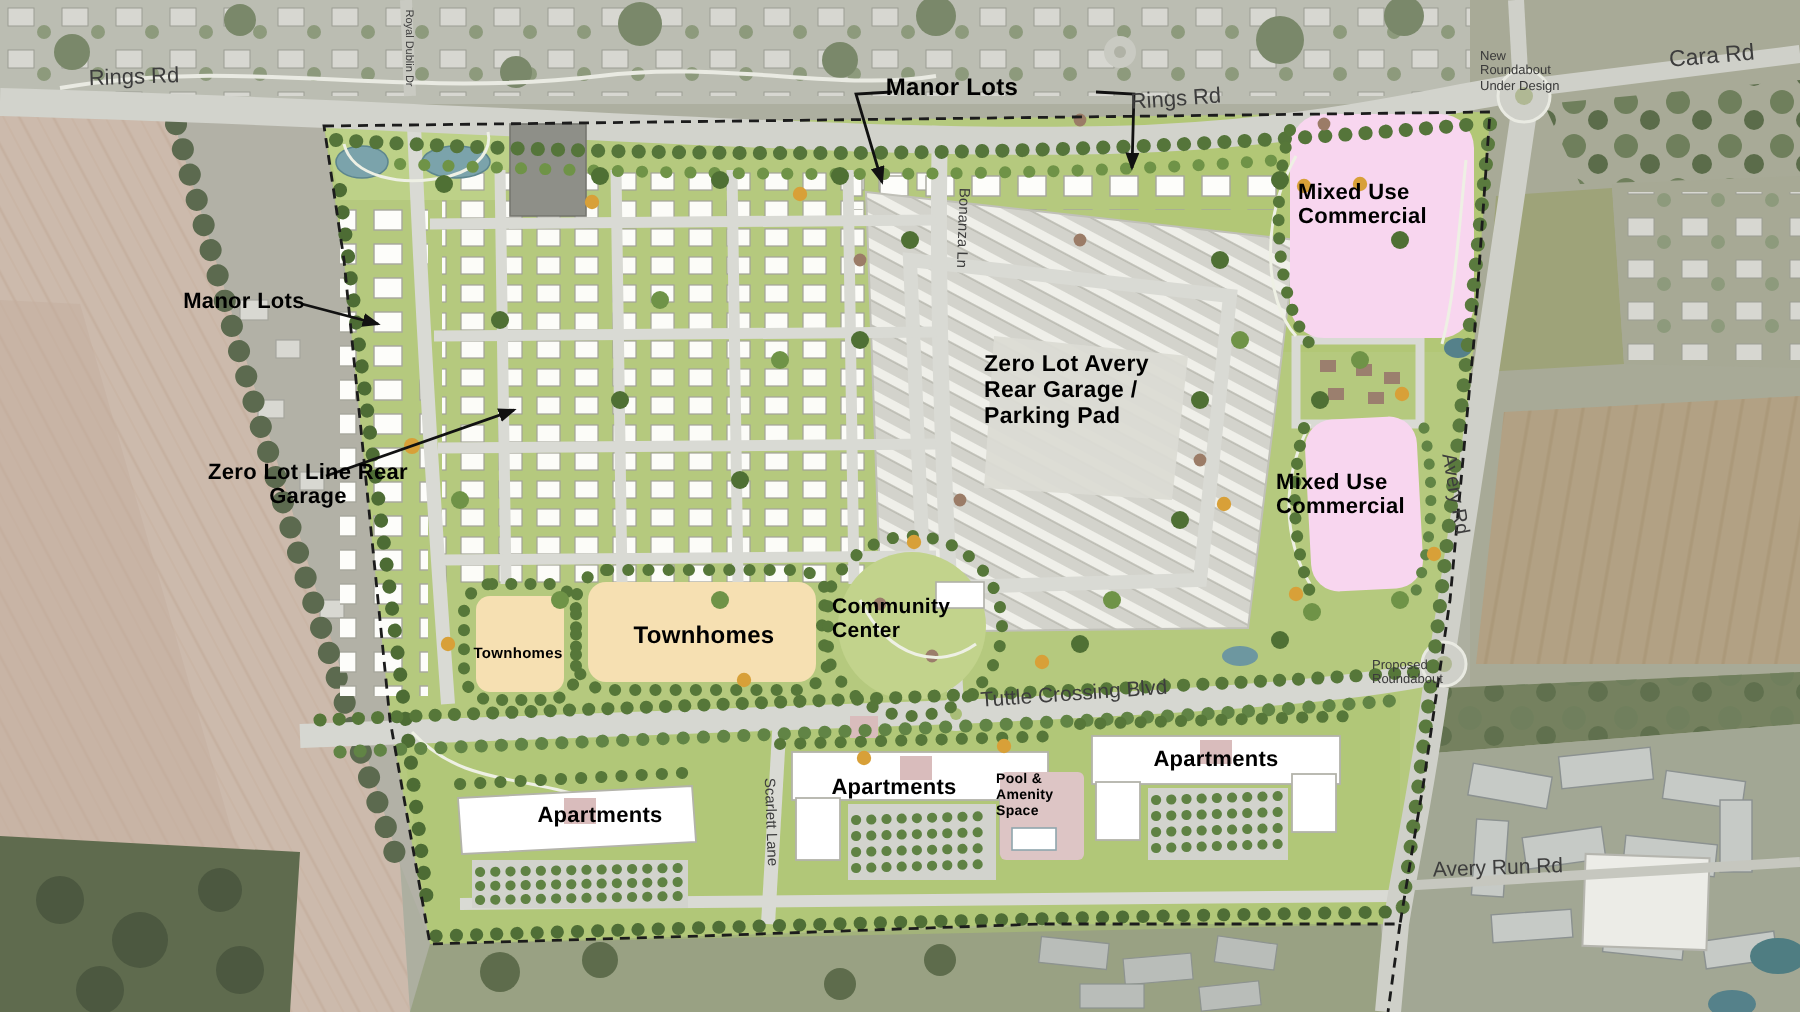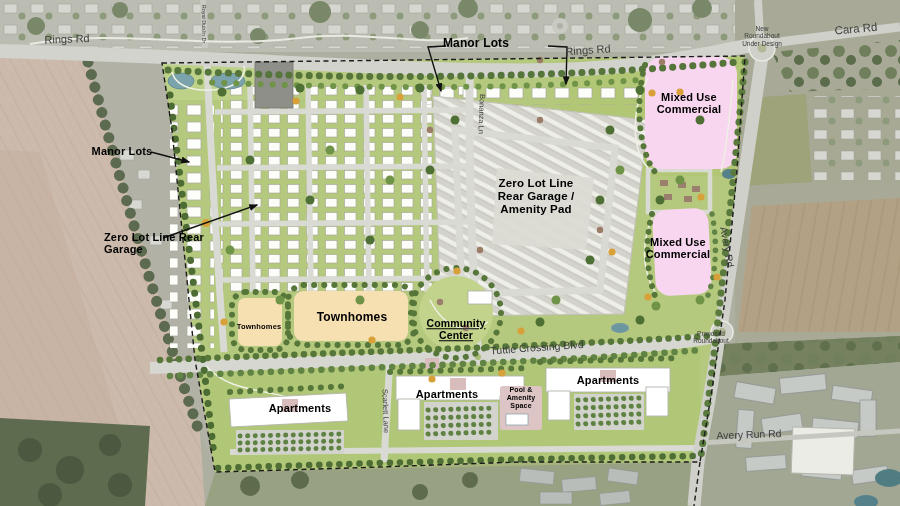--- a/index.html
+++ b/index.html
@@ -5,21 +5,21 @@
   html,body{margin:0;padding:0;background:#8f9489;}
   .stage{
     position:relative;width:900px;height:506px;overflow:hidden;
     font-family:"Liberation Sans",sans-serif;background:#aeb0a2;
   }
   .stage svg{position:absolute;left:0;top:0;}
   .lbl{
     position:absolute;white-space:nowrap;line-height:1.12;
     transform-origin:center;pointer-events:none;
   }
-  .lbl.wrap{white-space:normal;text-align:center;}
+  .lbl.wrap{white-space:normal;text-align:left;}
   .road{font-weight:400;color:#3d3d3d;}
   .area{font-weight:700;color:#000000;letter-spacing:.15px;}
   .tiny{font-weight:400;color:#3a3a3a;}
 </style>
 </head>
 <body>
 
 <div class="stage">
 
 <svg width="900" height="506" viewBox="0 0 900 506">
@@ -346,25 +346,25 @@
 <div class="lbl road" style="left:727px;top:247px;font-size:10px;transform:translate(-50%,-50%) rotate(80deg);">Avery Rd</div>
 <div class="lbl road" style="left:537px;top:348px;font-size:10.5px;transform:translate(-50%,-50%) rotate(-4deg);">Tuttle Crossing Blvd</div>
 <div class="lbl road" style="left:385px;top:411px;font-size:7.5px;transform:translate(-50%,-50%) rotate(88deg);">Scarlett Lane</div>
 <div class="lbl road" style="left:749px;top:435px;font-size:10.5px;transform:translate(-50%,-50%) rotate(-2deg);">Avery Run Rd</div>
 
 <div class="lbl tiny wrap" style="left:762px;top:36px;width:44px;font-size:6.5px;transform:translate(-50%,-50%);">New Roundabout Under Design</div>
 <div class="lbl tiny wrap" style="left:711px;top:337px;width:50px;font-size:6.5px;transform:translate(-50%,-50%);">Proposed Roundabout</div>
 
 <div class="lbl area" style="left:122px;top:151px;font-size:11px;transform:translate(-50%,-50%);">Manor Lots</div>
 <div class="lbl area" style="left:476px;top:44px;font-size:12px;transform:translate(-50%,-50%);">Manor Lots</div>
-<div class="lbl area wrap" style="left:104px;top:243px;width:100px;font-size:11px;text-align:left;transform:translate(0,-50%);">Zero Lot Line Rear Garage</div>
-<div class="lbl area wrap" style="left:536px;top:196px;width:88px;font-size:11.5px;transform:translate(-50%,-50%);">Zero Lot Line Rear Garage / Amenity Pad</div>
+<div class="lbl area wrap" style="left:104px;top:243px;width:100px;font-size:11px;text-align:center;transform:translate(0,-50%);">Zero Lot Line Rear Garage</div>
+<div class="lbl area wrap" style="left:536px;top:196px;width:88px;font-size:11.5px;transform:translate(-50%,-50%);">Zero Lot Avery Rear Garage / Parking Pad</div>
 <div class="lbl area wrap" style="left:689px;top:103px;width:80px;font-size:11px;transform:translate(-50%,-50%);">Mixed Use Commercial</div>
 <div class="lbl area wrap" style="left:678px;top:248px;width:80px;font-size:11px;transform:translate(-50%,-50%);">Mixed Use Commercial</div>
 <div class="lbl area" style="left:259px;top:327px;font-size:7.5px;transform:translate(-50%,-50%);">Townhomes</div>
 <div class="lbl area" style="left:352px;top:318px;font-size:12px;transform:translate(-50%,-50%);">Townhomes</div>
-<div class="lbl area wrap" style="left:456px;top:330px;width:80px;font-size:10.5px;transform:translate(-50%,-50%);text-decoration:underline;">Community Center</div>
+<div class="lbl area wrap" style="left:456px;top:310px;width:80px;font-size:10.5px;transform:translate(-50%,-50%);">Community Center</div>
 <div class="lbl area" style="left:300px;top:408px;font-size:11px;transform:translate(-50%,-50%);">Apartments</div>
 <div class="lbl area" style="left:447px;top:394px;font-size:11px;transform:translate(-50%,-50%);">Apartments</div>
 <div class="lbl area" style="left:608px;top:380px;font-size:11px;transform:translate(-50%,-50%);">Apartments</div>
 <div class="lbl area wrap" style="left:521px;top:398px;width:46px;font-size:7px;transform:translate(-50%,-50%);">Pool &amp; Amenity Space</div>
 
 </div>
 
 </body></html>

